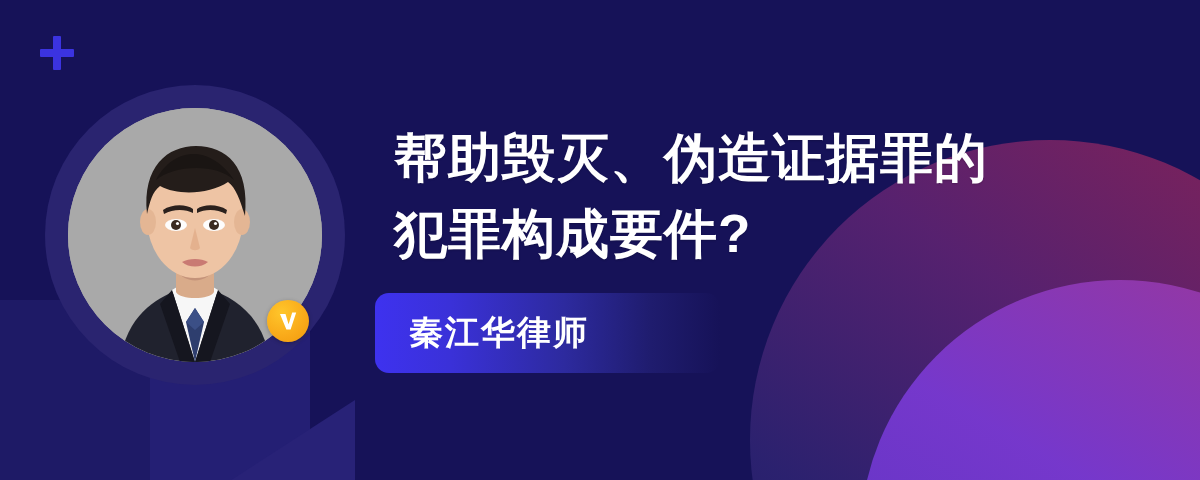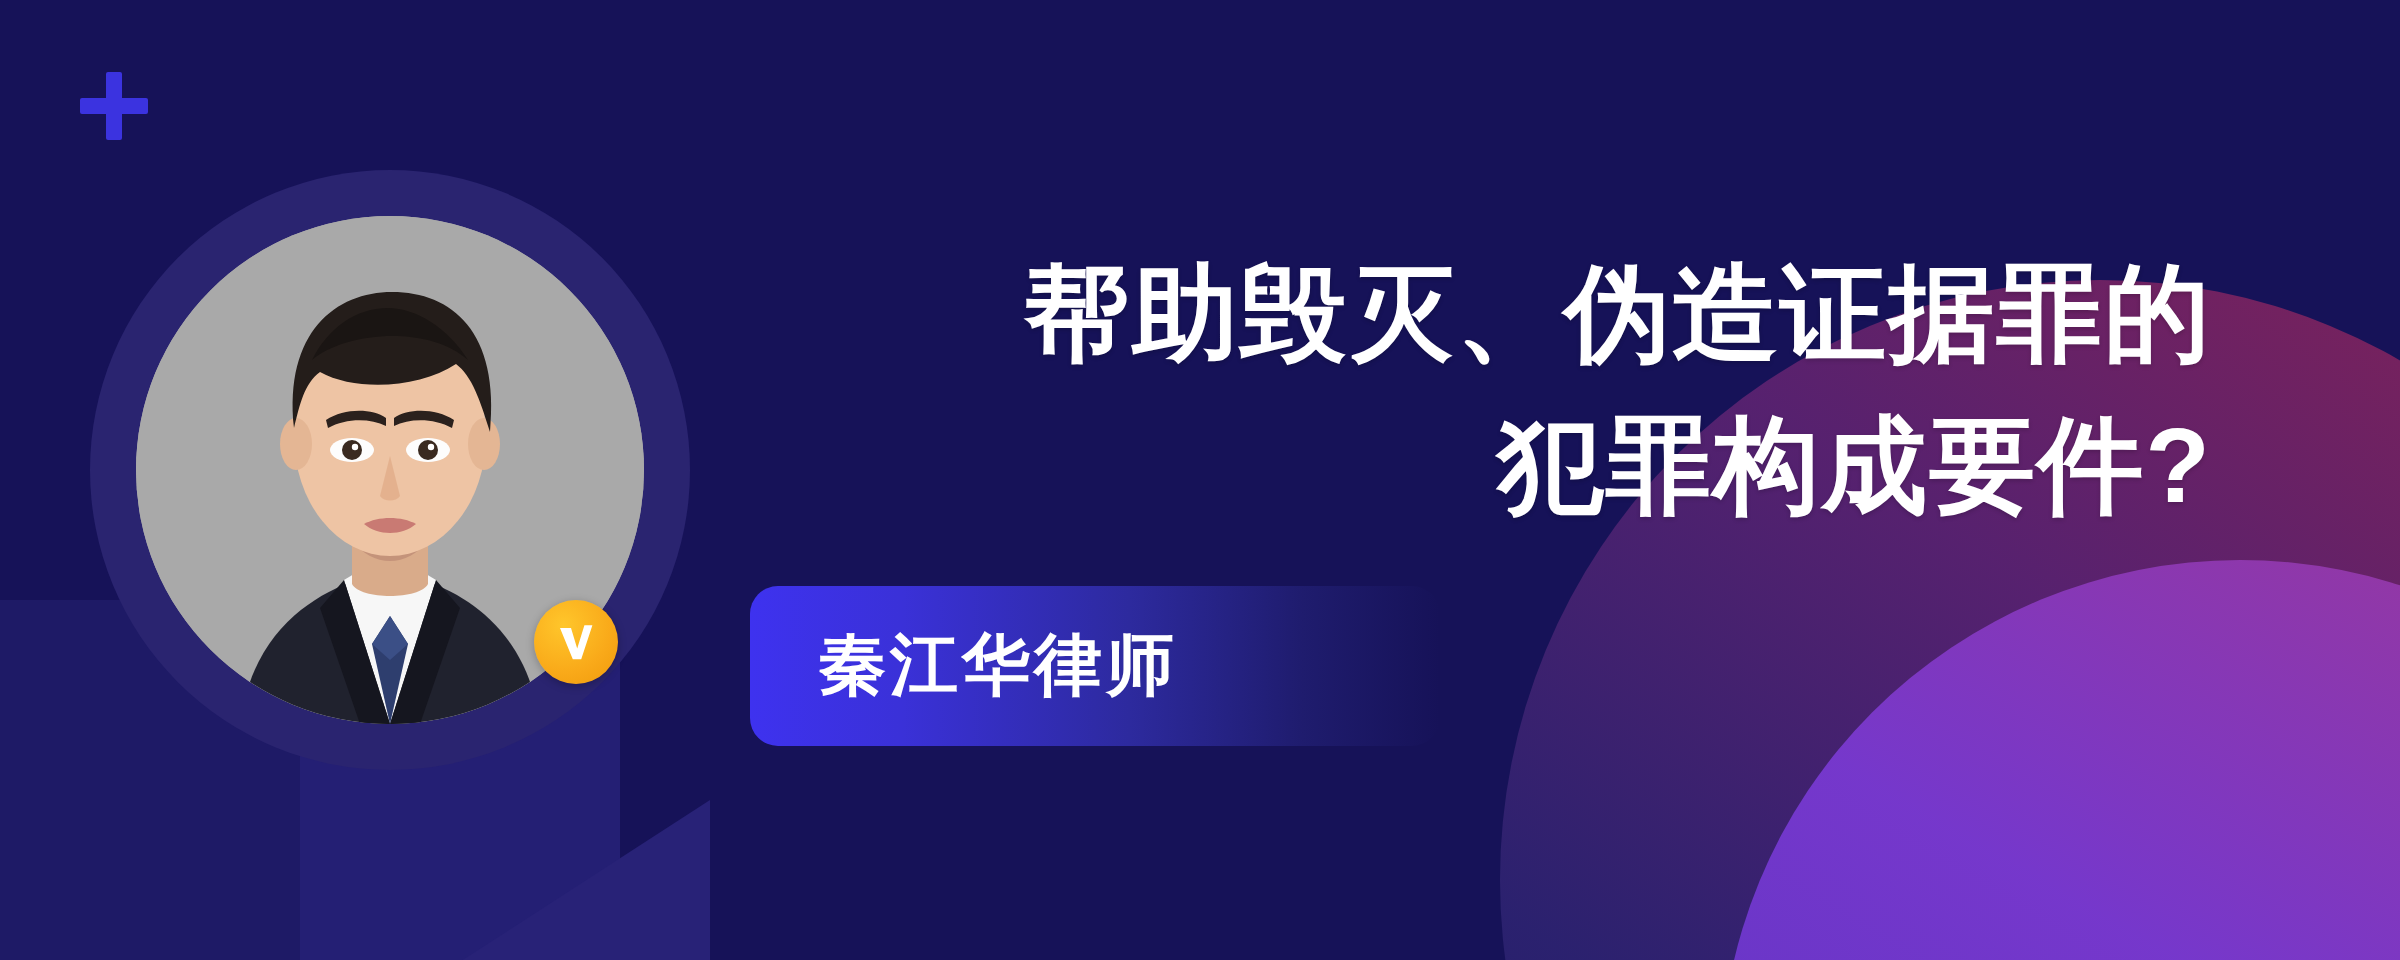--- a/index.html
+++ b/index.html
@@ -104,23 +104,22 @@
     border-radius:50%;
     background:radial-gradient(circle at 35% 30%,#ffc62b 0%,#f9a919 60%,#ef9a0c 100%);
     display:flex; align-items:center; justify-content:center;
     box-shadow:0 1px 4px rgba(0,0,0,.25);
   }
   .verified-badge svg { width:26px; height:26px; display:block; }
 
   
   .content {
     position:absolute;
-    left:406px; top:120px;
+    left:394px; top:120px;
     width:700px;
-    text-align:right;
   }
   .headline {
     color:#ffffff;
     font-size:53px;
     font-weight:700;
     line-height:76px;
     letter-spacing:1px;
     white-space:pre-line;
     text-shadow:0 1px 2px rgba(0,0,0,.18);
   }

